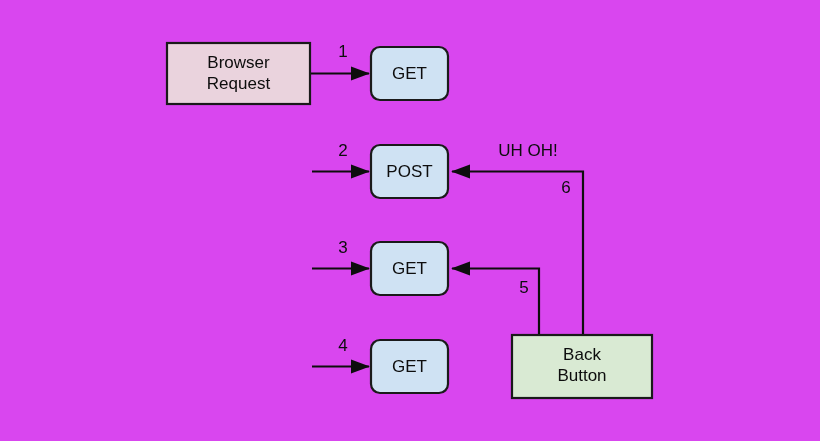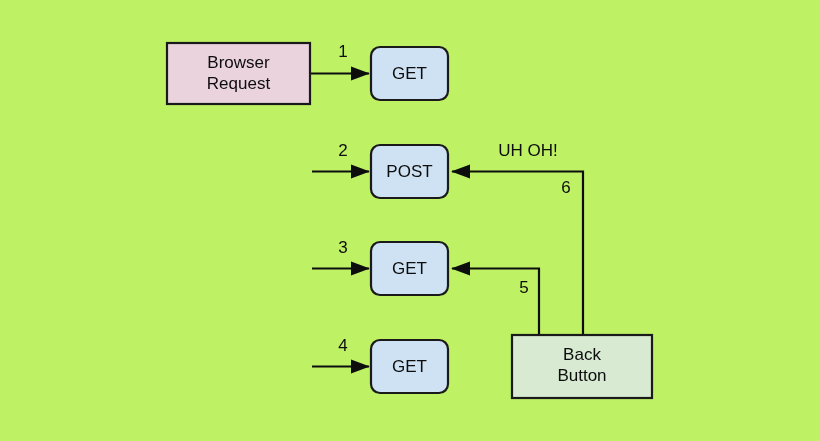--- a/index.html
+++ b/index.html
@@ -10,21 +10,21 @@
     width: 820px;
     height: 441px;
     background: #f4f4f4;
     font-family: "Liberation Sans", sans-serif;
     overflow: hidden;
   }
   #canvas {
     position: relative;
     width: 820px;
     height: 441px;
-    background: #bef264;
+    background: #d946ef;
   }
   svg#diagram {
     position: absolute;
     left: 0;
     top: 0;
     width: 820px;
     height: 441px;
   }
   .node-rect {
     stroke: #1a1a1a;

